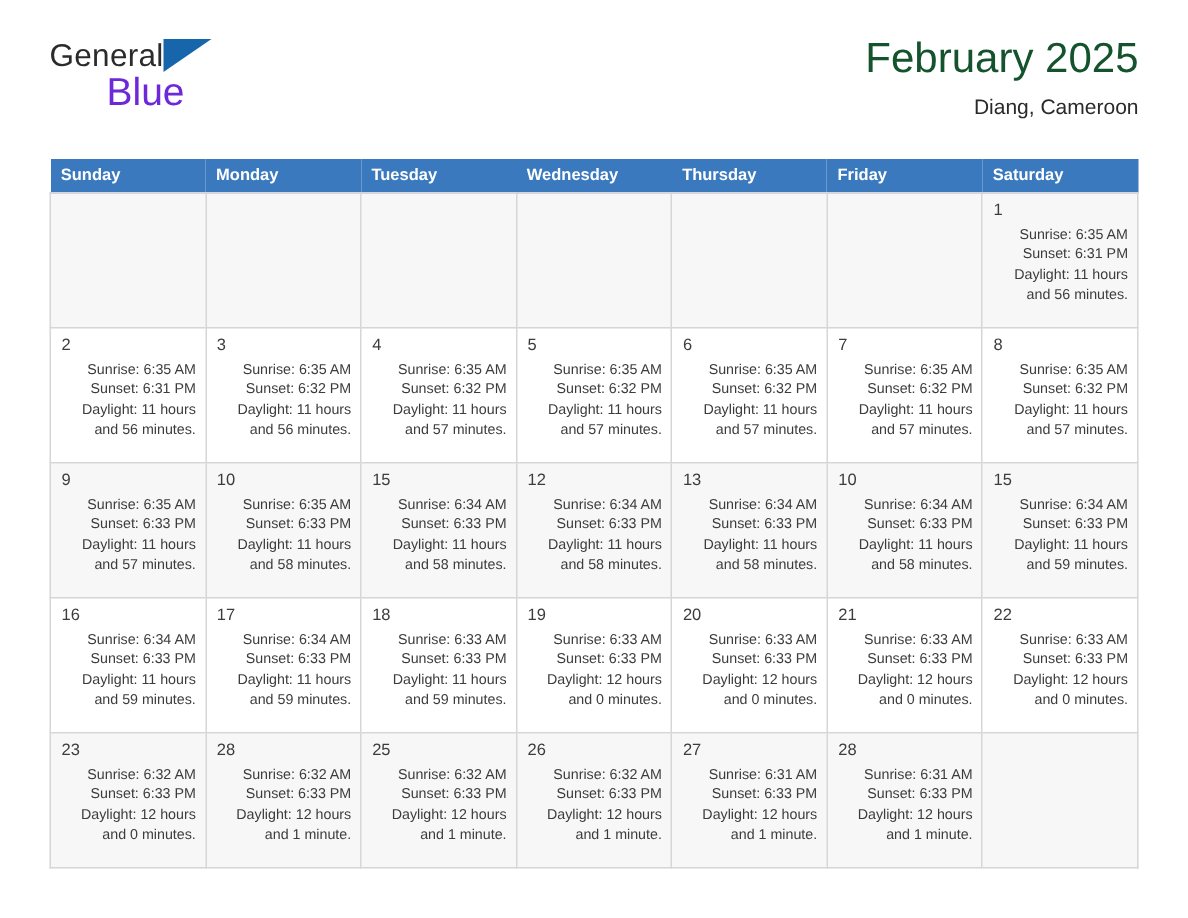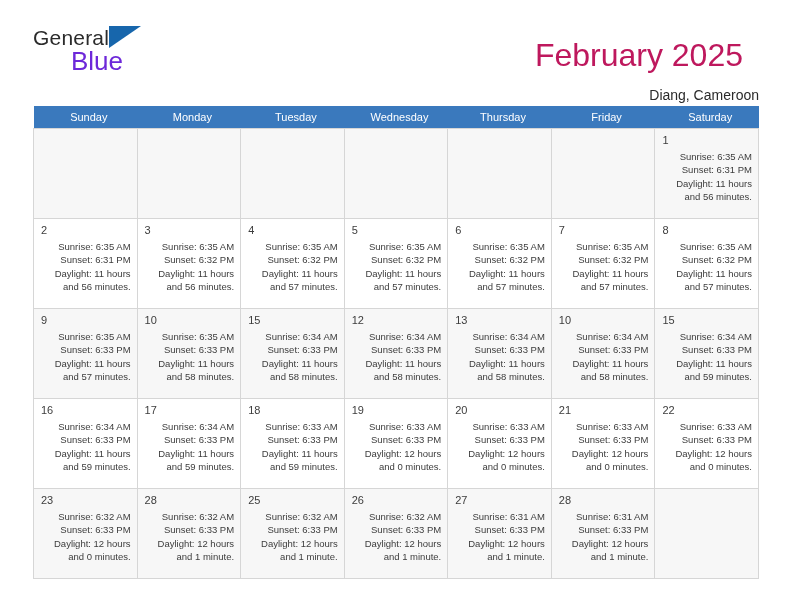--- a/index.html
+++ b/index.html
@@ -64,47 +64,47 @@
     margin-left: 0px;
     margin-bottom: 1px;
   }
   .title-block {
     position: absolute;
     right: 0;
     top: 24px;
     text-align: right;
   }
   .cal-title {
-    font-size: 32px;
-    color: #be185d;
+    font-size: 28px;
+    color: #14532d;
     line-height: 30px;
     font-weight: normal;
-    margin: 16px;
+    margin: 0;
   }
   .cal-subtitle {
     font-size: 14px;
     color: #2a2a2a;
     line-height: 18px;
     margin: 8px 0 0 0;
     font-weight: normal;
   }
 
   
   .calendar {
     width: 726px;
     border-collapse: collapse;
     table-layout: fixed;
     margin-top: 31px;
   }
   .calendar th {
     background: #3a79bd;
     color: #ffffff;
     font-size: 11px;
-    font-weight: normal;
-    text-align: center;
+    font-weight: bold;
+    text-align: left;
     padding: 5px 0 5px 7px;
     height: 19px;
     box-sizing: border-box;
     border: none;
   }
   .calendar td {
     vertical-align: top;
     height: 90px;
     padding: 0;
     border: 1px solid #d6d6d6;

